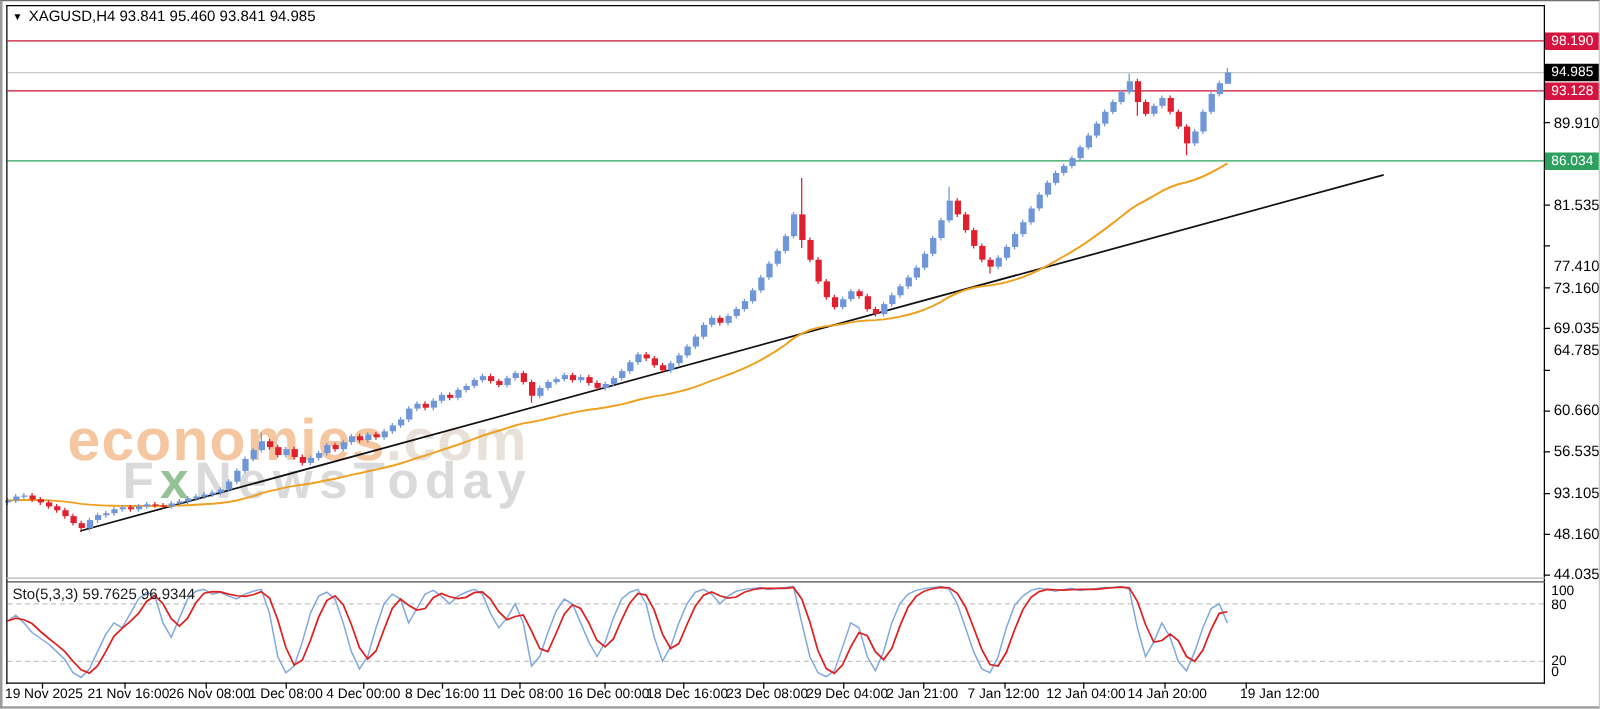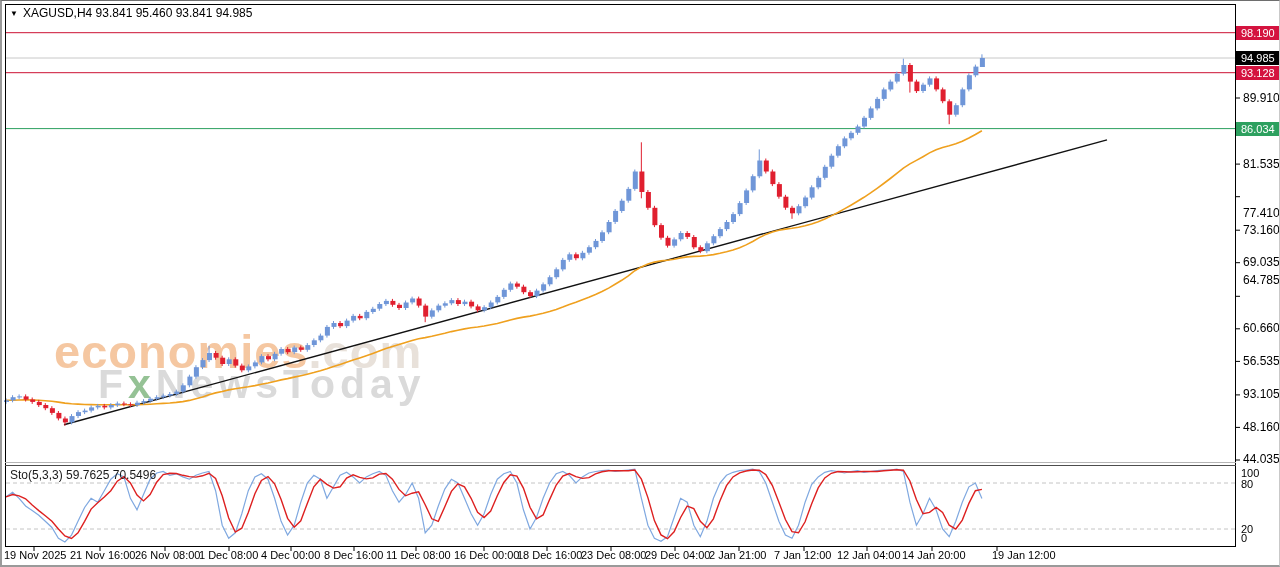--- a/index.html
+++ b/index.html
@@ -368,21 +368,21 @@
       <line x1="802" y1="545" x2="802" y2="550" stroke="#000" stroke-width="1"></line>
       <line x1="865" y1="545" x2="865" y2="550" stroke="#000" stroke-width="1"></line>
       <line x1="930" y1="545" x2="930" y2="550" stroke="#000" stroke-width="1"></line>
       <line x1="995" y1="545" x2="995" y2="550" stroke="#000" stroke-width="1"></line>
     </svg>
 
   <div id="quote-bar" class="abs">
     <span class="tri">▼</span><span>XAGUSD,H4  93.841 95.460 93.841 94.985</span>
   </div>
 
-  <div id="sto-label" class="abs">Sto(5,3,3) 59.7625 70.5496</div>
+  <div id="sto-label" class="abs">Sto(5,3,3) 59.7625 96.9344</div>
 
   <div id="price-axis" class="abs">
       <div class="plabel" style="top: 90.5417px;">89.910</div>
       <div class="plabel" style="top: 156.62px;">81.535</div>
       <div class="plabel" style="top: 206px;">77.410</div>
       <div class="plabel" style="top: 222.699px;">73.160</div>
       <div class="plabel" style="top: 255.245px;">69.035</div>
       <div class="plabel" style="top: 273px;">64.785</div>
       <div class="plabel" style="top: 321.324px;">60.660</div>
       <div class="plabel" style="top: 353.87px;">56.535</div>

